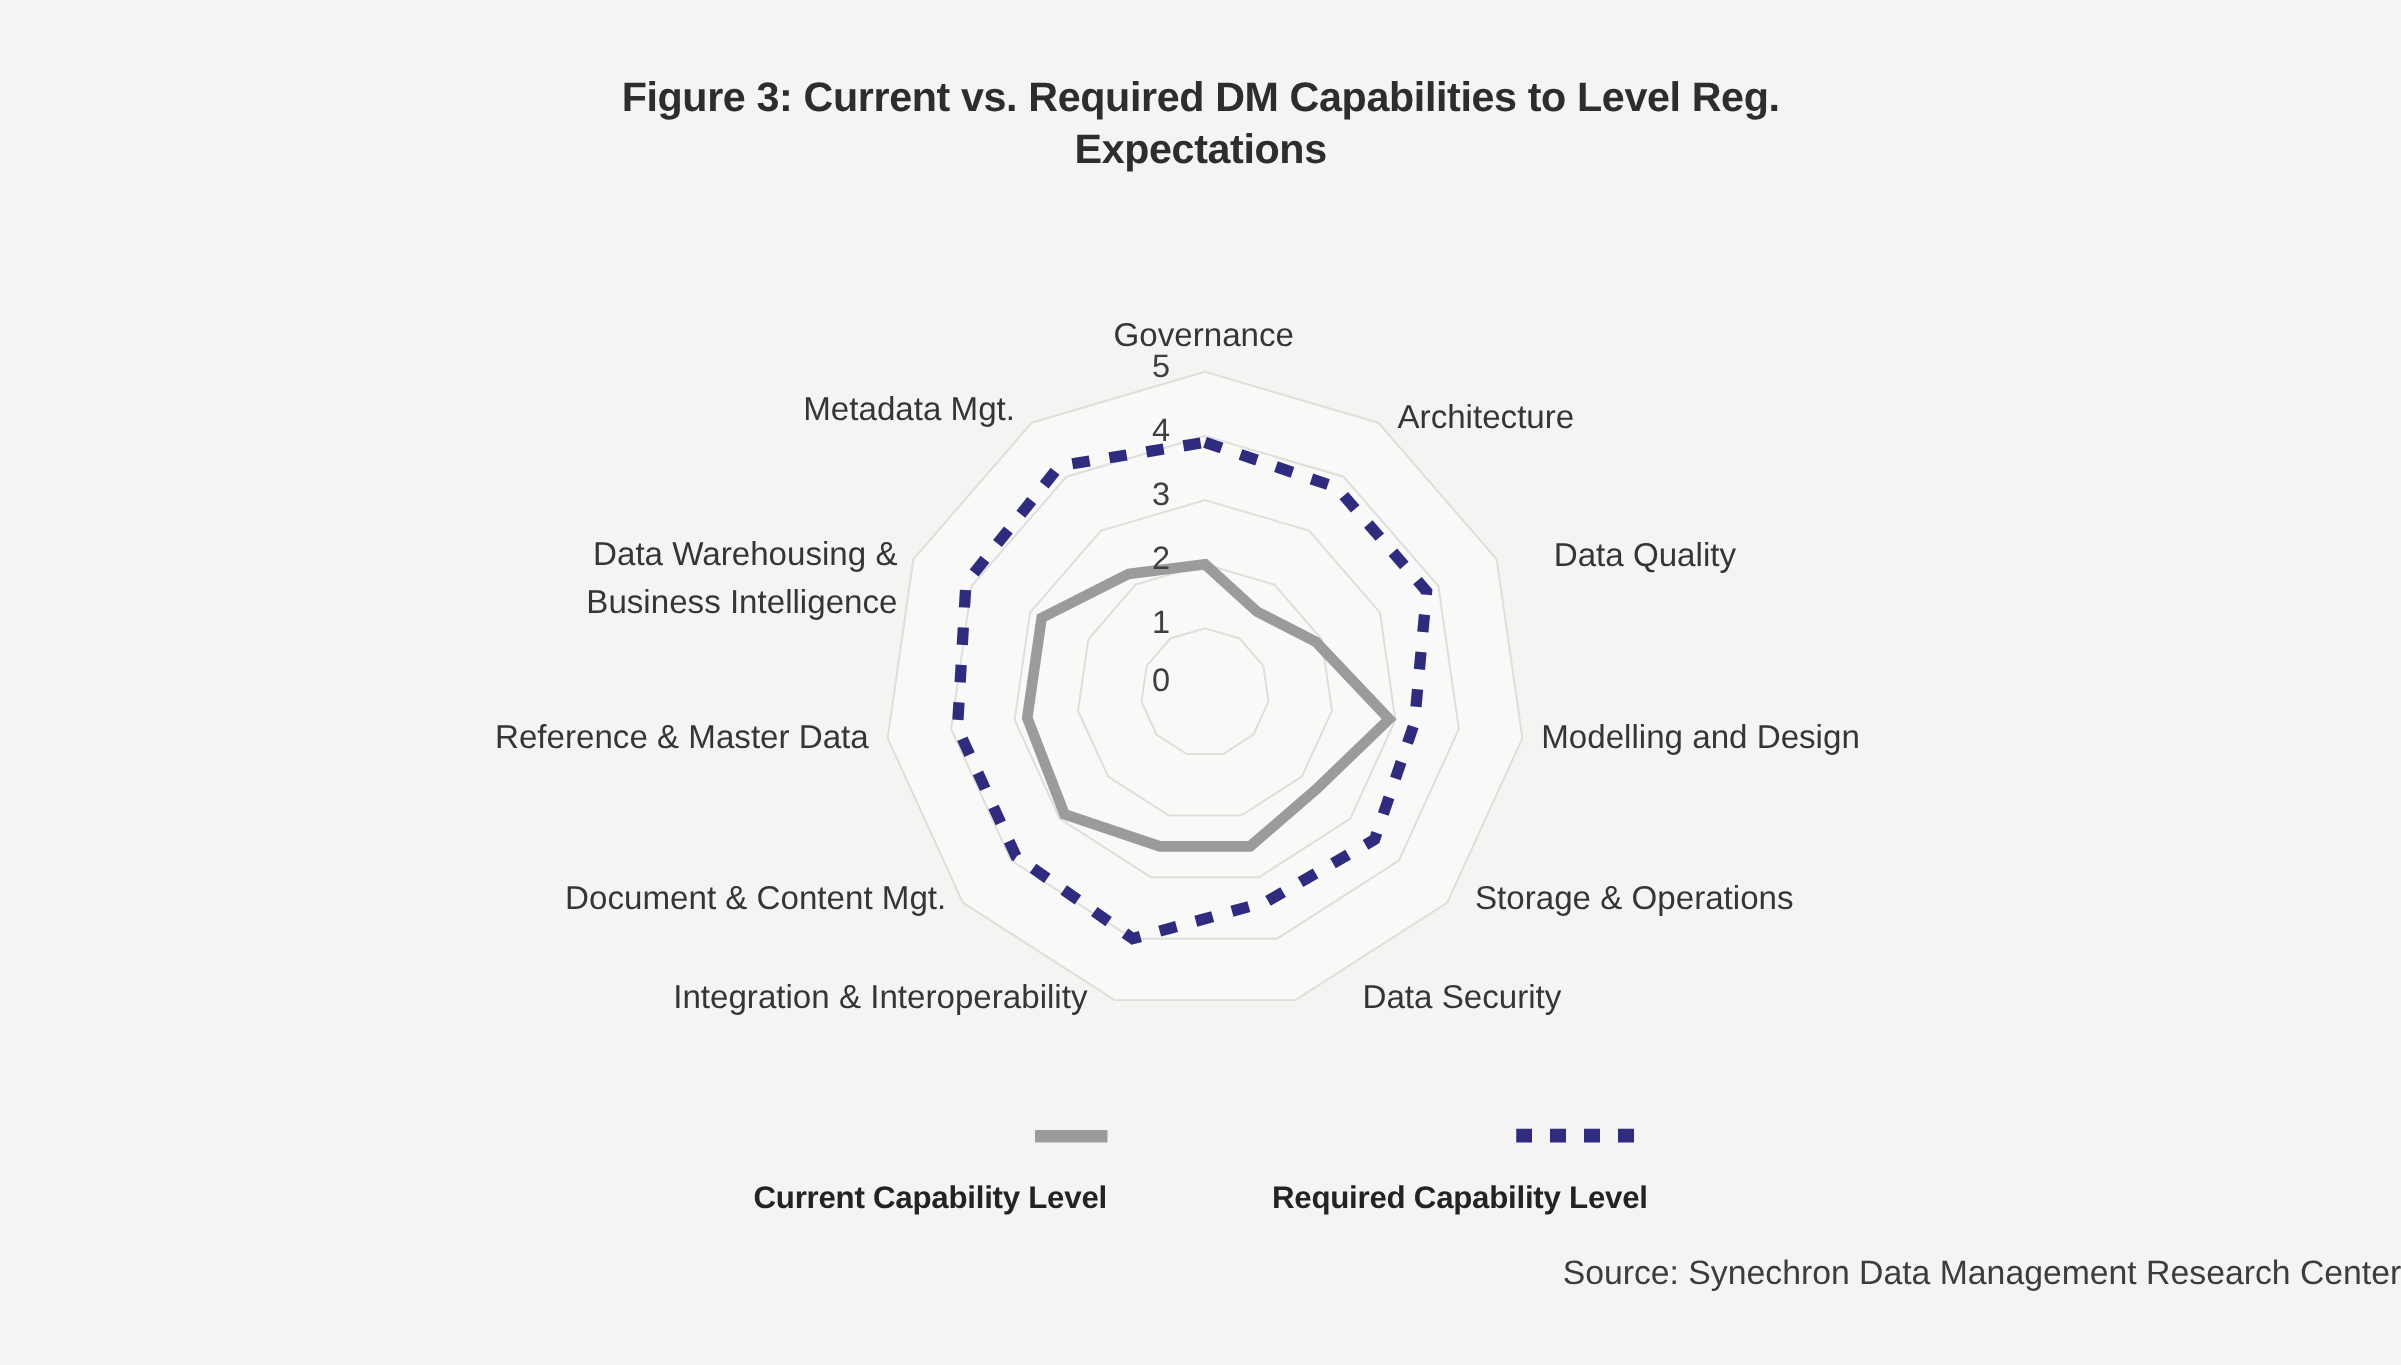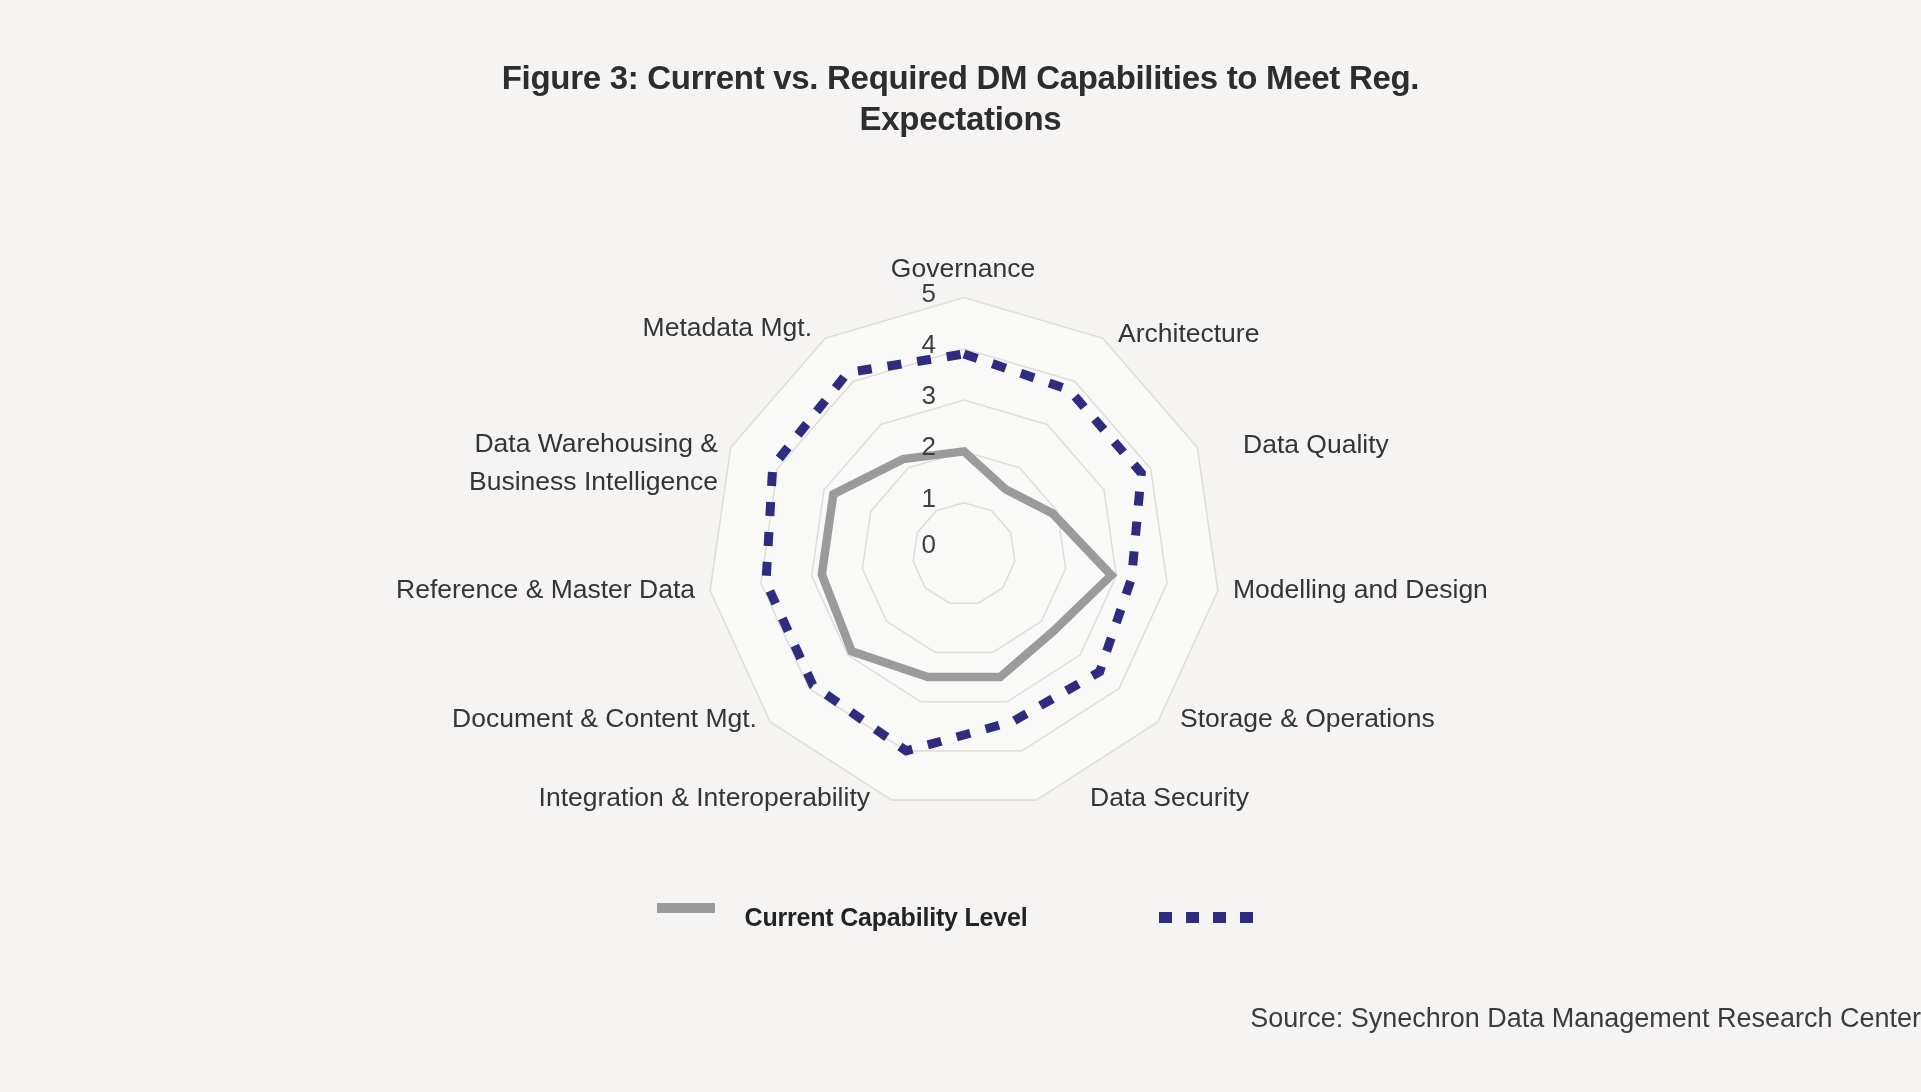--- a/index.html
+++ b/index.html
@@ -27,22 +27,23 @@
     position:absolute;
     top:903px;left:0;
     width:100%;
     display:flex;
     justify-content:center;
     align-items:center;
     gap:132px;
   }
   .legend-item{
     display:flex;
-    align-items:flex-start;
+    align-items:flex-end;
     gap:30px;
+    flex-direction:column;
   }
   .legend-label{
     font-size:25px;
     font-weight:700;
     color:#232327;
     letter-spacing:-0.2px;
   }
   .swatch-solid{
     width:58px;height:10px;
     background:#9b9b9b;
@@ -59,21 +60,21 @@
     text-align:right;
     font-size:27px;
     color:#3c3c3e;
   }
 </style>
 </head>
 <body>
 
 <div class="canvas">
 
-  <div class="title">Figure 3: Current vs. Required DM Capabilities to Meet Reg. Expectations</div>
+  <div class="title">Figure 3: Current vs. Required DM Capabilities to Level Reg. Expectations</div>
 
   <svg class="radar" width="1921" height="1092" viewBox="0 0 1921 1092">
       <polygon points="964.0,297.5 1102.7,338.2 1197.3,447.4 1217.9,590.5 1157.8,722.0 1036.3,800.1 891.7,800.1 770.2,722.0 710.1,590.5 730.7,447.4 825.3,338.2" fill="rgba(255,255,255,0.45)" stroke="#dfdedb" stroke-width="1.6"></polygon>
       <polygon points="964.0,348.8 1074.9,381.4 1150.7,468.8 1167.1,583.2 1119.1,688.4 1021.8,750.9 906.2,750.9 808.9,688.4 760.9,583.2 777.3,468.8 853.1,381.4" fill="none" stroke="#dfdedb" stroke-width="1.6"></polygon>
       <polygon points="964.0,400.1 1047.2,424.5 1104.0,490.1 1116.3,575.9 1080.3,654.8 1007.4,701.7 920.6,701.7 847.7,654.8 811.7,575.9 824.0,490.1 880.8,424.5" fill="none" stroke="#dfdedb" stroke-width="1.6"></polygon>
       <polygon points="964.0,451.4 1019.5,467.7 1057.3,511.4 1065.6,568.6 1041.5,621.2 992.9,652.4 935.1,652.4 886.5,621.2 862.4,568.6 870.7,511.4 908.5,467.7" fill="none" stroke="#dfdedb" stroke-width="1.6"></polygon>
       <polygon points="964.0,502.7 991.7,510.8 1010.7,532.7 1014.8,561.3 1002.8,587.6 978.5,603.2 949.5,603.2 925.2,587.6 913.2,561.3 917.3,532.7 936.3,510.8" fill="none" stroke="#dfdedb" stroke-width="1.6"></polygon>
       <polygon points="964.0,451.4 1005.6,489.3 1052.7,513.5 1111.3,575.2 1053.2,631.3 1000.1,677.1 927.9,677.1 851.6,651.4 821.8,574.4 833.3,494.3 903.0,459.1" fill="none" stroke="#9b9b9b" stroke-width="8.5" stroke-linejoin="miter"></polygon>
       <polygon points="964.0,353.9 1069.4,390.0 1141.3,473.0 1131.6,578.1 1099.7,671.6 1013.1,721.4 906.2,750.9 812.8,685.0 766.0,582.5 772.7,466.6 847.5,372.7" fill="none" stroke="#2f2b7e" stroke-width="9" stroke-linejoin="miter" stroke-dasharray="14 16"></polygon>
       <text x="936" y="553" text-anchor="end" font-size="26" fill="#3f3f41" font-family="&quot;Liberation Sans&quot;, sans-serif">0</text>
@@ -95,18 +96,19 @@
       <text x="812" y="336" text-anchor="end" font-size="26.5" fill="#353537" font-family="&quot;Liberation Sans&quot;, sans-serif">Metadata Mgt.</text>
     </svg>
 
   <div class="legend">
     <div class="legend-item">
       <div class="swatch-solid"></div>
       <div class="legend-label">Current Capability Level</div>
     </div>
     <div class="legend-item">
       <div class="swatch-dashed"></div>
+      <div class="legend-label">Required Capability Level</div>
     </div>
   </div>
 
   <div class="source">Source: Synechron Data Management Research Center</div>
 
 </div>
 
 </body></html>

